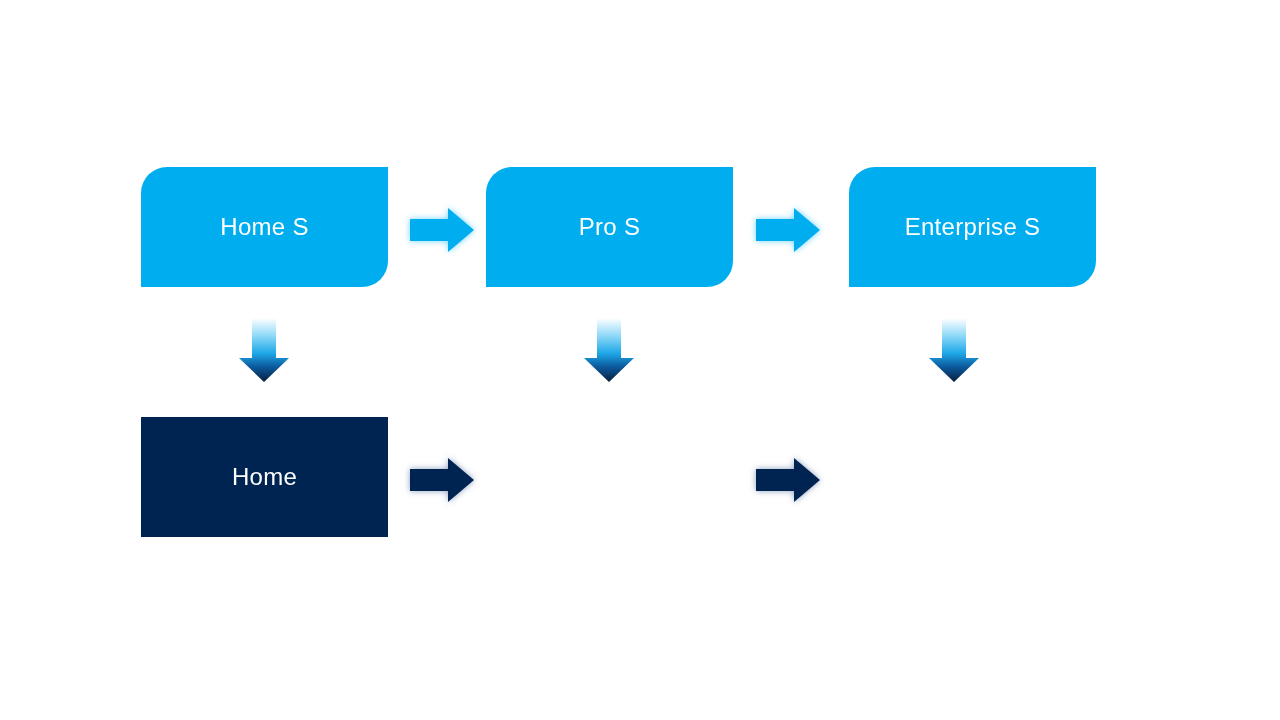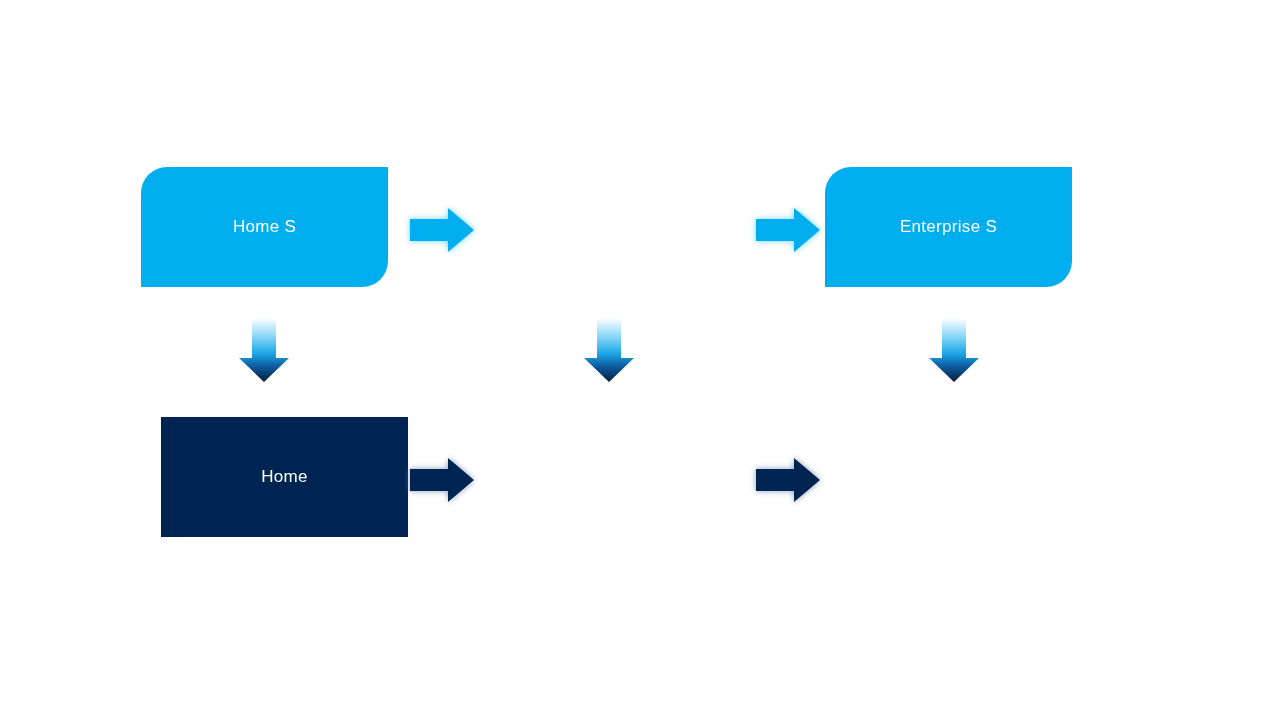--- a/index.html
+++ b/index.html
@@ -22,29 +22,28 @@
     justify-content: center;
   }
   .box-top {
     top: 167px;
     background: var(--accent-light, #00AEEF);
     border-radius: 26px 0 26px 0; 
   }
   .box-bottom {
     top: 417px;
     background: var(--accent-dark, #002452);
-    margin-left: 20px;
   }
   .col1 { left: 141px; }
   .col2 { left: 486px; }
-  .col3 { left: 825px; align-items: center; }
+  .col3 { left: 849px; align-items: center; }
 
   .box-label {
     color: var(--label-color, #ffffff);
-    font-size: 17px;
+    font-size: 24px;
     letter-spacing: 0.3px;
     text-align: center;
   }
 
   .h-arrow {
     position: absolute;
     width: 64px;
     height: 44px;
   }
   .h-arrow.row-top    { top: 208px; }
@@ -83,20 +82,23 @@
         <stop offset="55%" stop-color="#1ea8e8"></stop>
         <stop offset="76%" stop-color="#0c5a9e"></stop>
         <stop offset="100%" stop-color="#071f3d"></stop>
       </linearGradient>
     </defs>
   </svg>
 
   <div class="box box-top col1">
     <span class="box-label">Home S</span>
   </div>
+  <div class="box box-top col2">
+    <span class="box-label">Pro S</span>
+  </div>
   <div class="box box-top col3">
     <span class="box-label">Enterprise S</span>
   </div>
 
   <svg class="h-arrow row-top light gap1" viewBox="0 0 64 44">
     <polygon points="0,11 38,11 38,0 64,22 38,44 38,33 0,33"></polygon>
   </svg>
   <svg class="h-arrow row-top light gap2" viewBox="0 0 64 44">
     <polygon points="0,11 38,11 38,0 64,22 38,44 38,33 0,33"></polygon>
   </svg>

